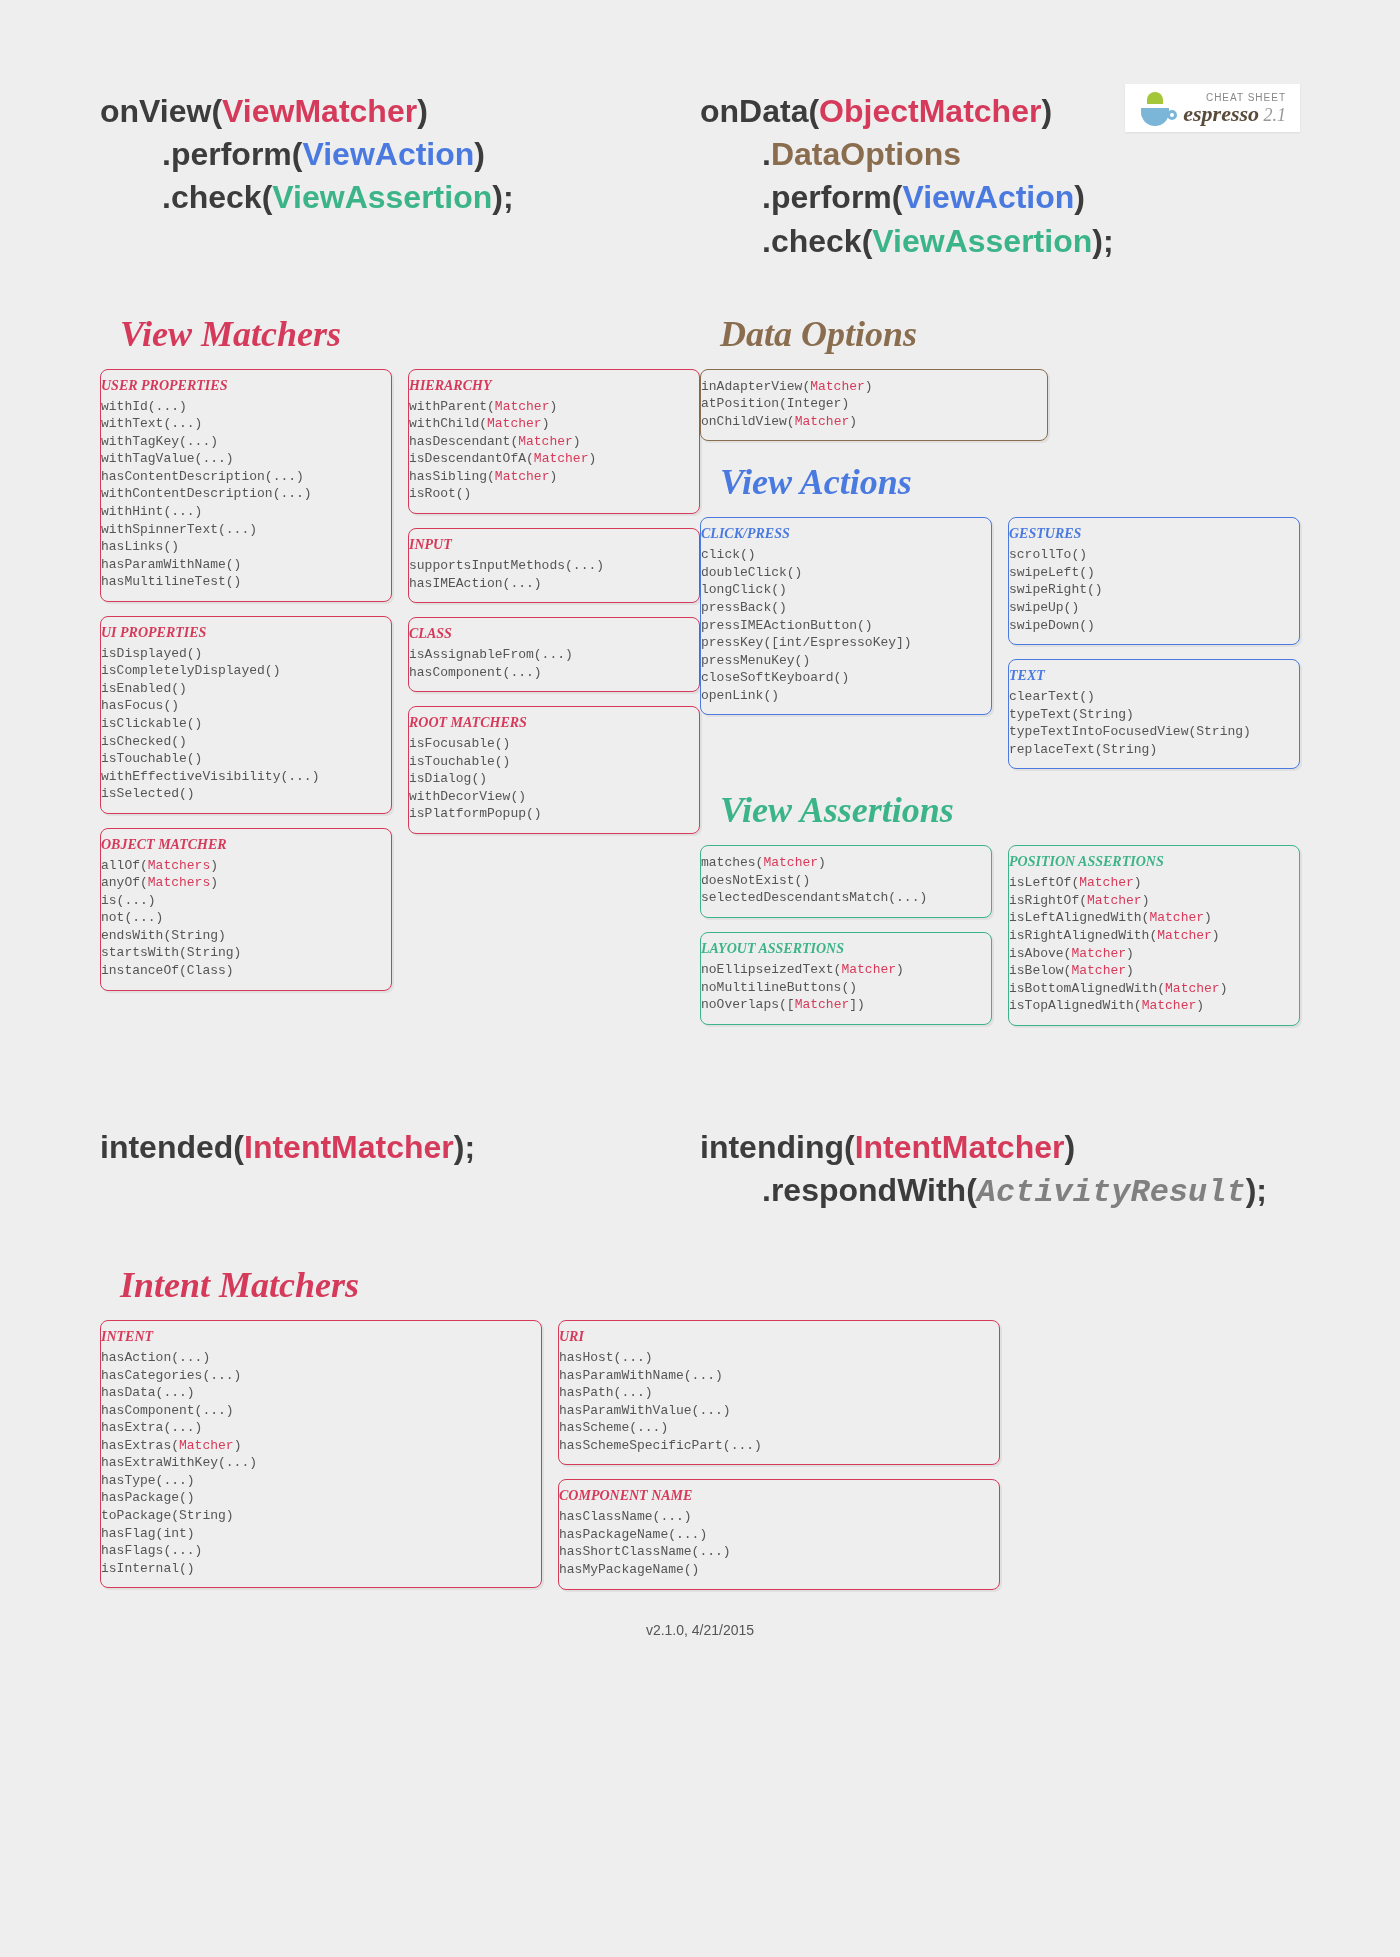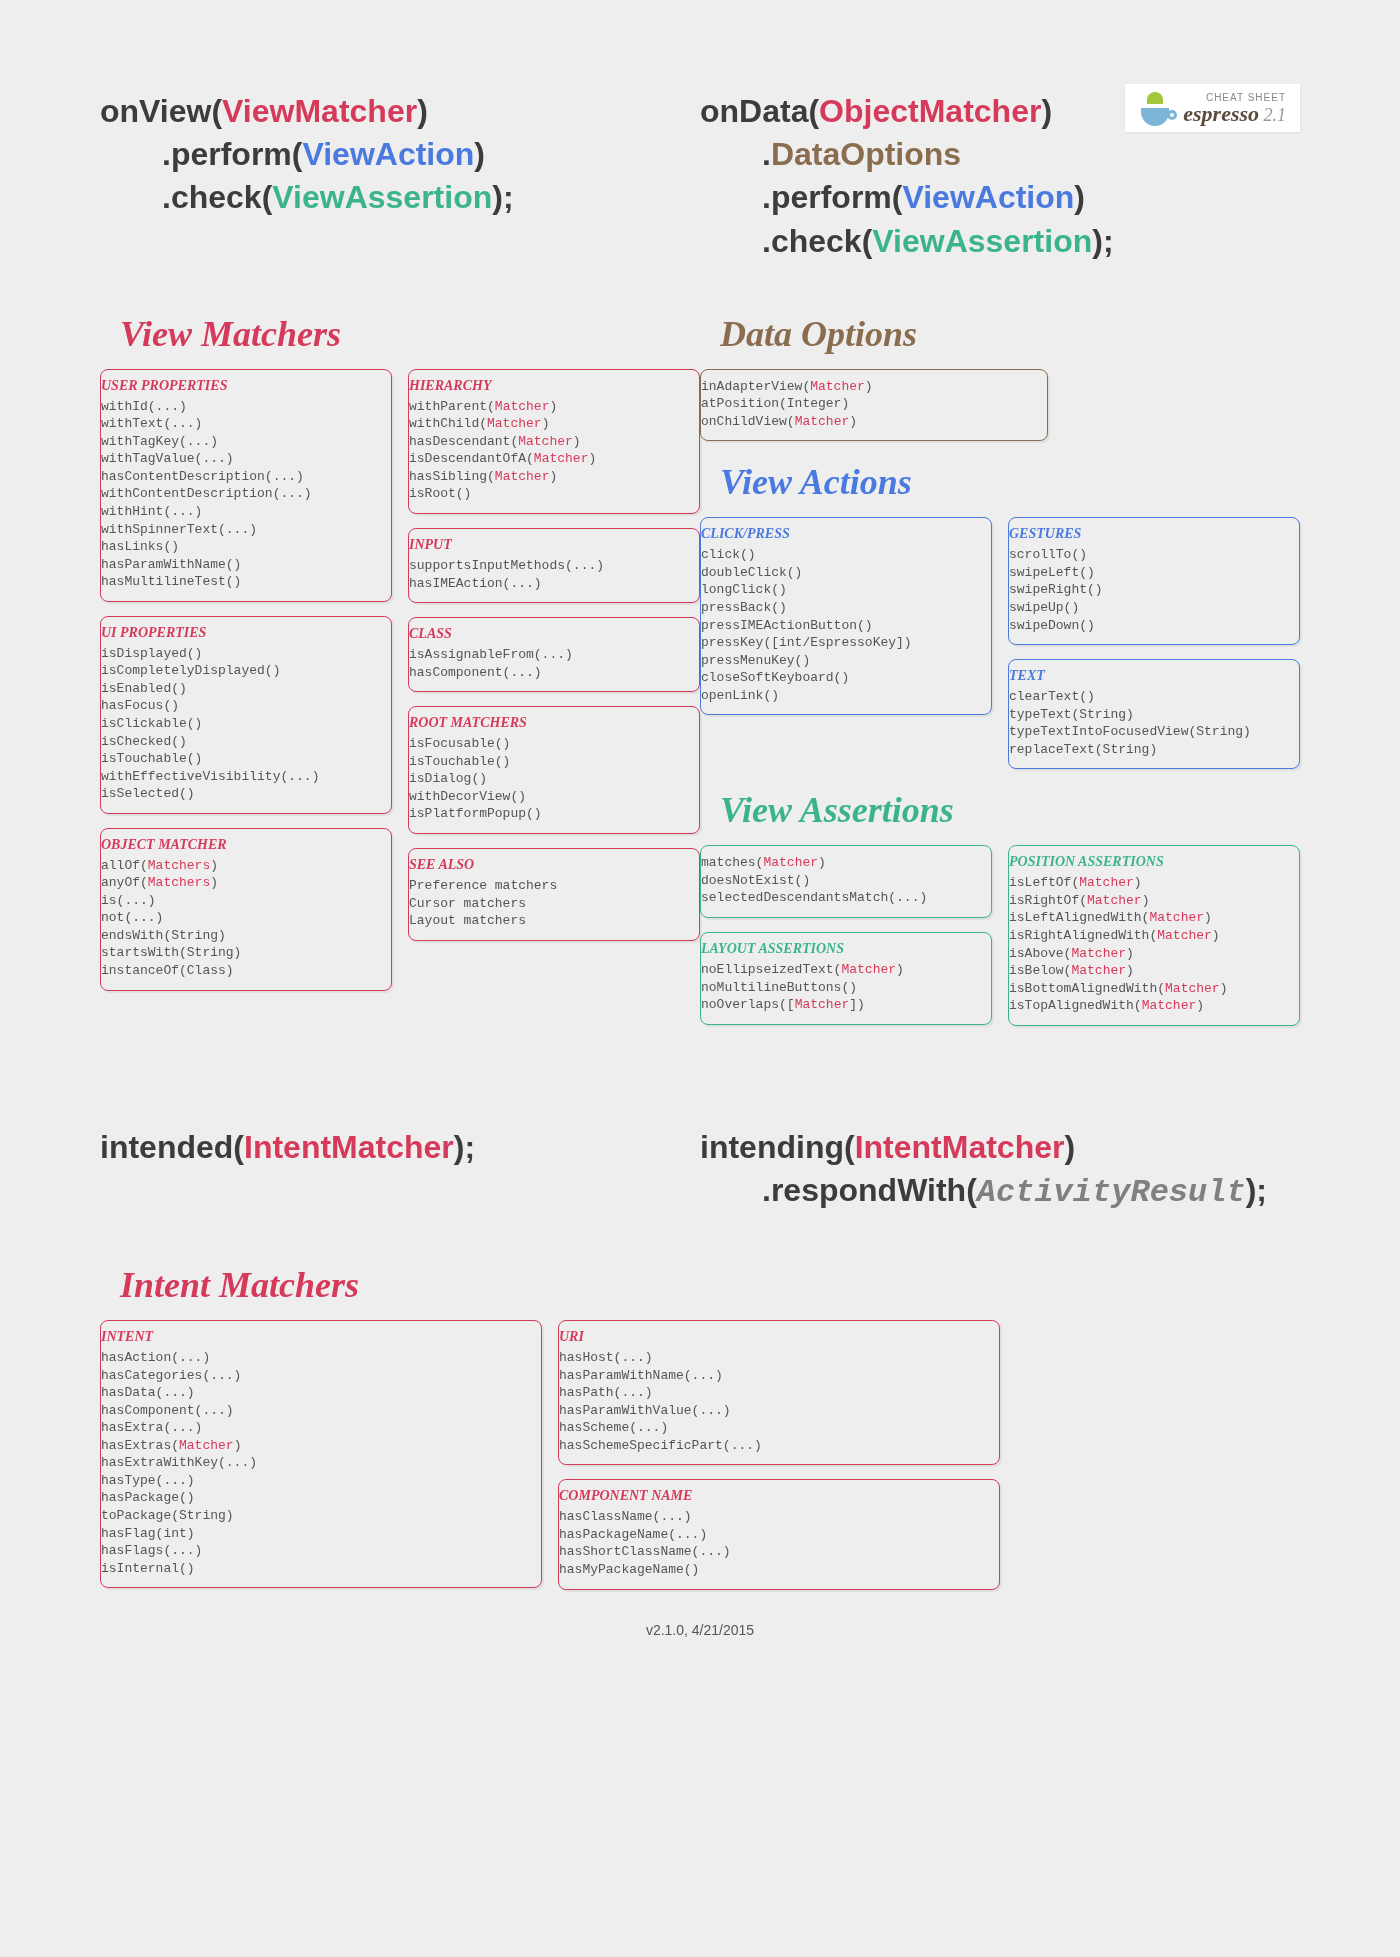--- a/index.html
+++ b/index.html
@@ -216,28 +216,20 @@
             </div>
         </div>
         <div class="box red">
           <div class="title">ROOT MATCHERS</div>
           <div class="items">
               <span class="line">isFocusable()</span>
               <span class="line">isTouchable()</span>
               <span class="line">isDialog()</span>
               <span class="line">withDecorView()</span>
               <span class="line">isPlatformPopup()</span>
-            </div>
-        </div>
-        <div class="box red">
-          <div class="title">SEE ALSO</div>
-          <div class="items">
-              <span class="line">Preference matchers</span>
-              <span class="line">Cursor matchers</span>
-              <span class="line">Layout matchers</span>
             </div>
         </div>
       </div>
     </div>
   </div>
 
   <div class="col">
     <h2 class="section brown">Data Options</h2>
     <div class="box brown" style="width:58%;">
       <div class="items">

